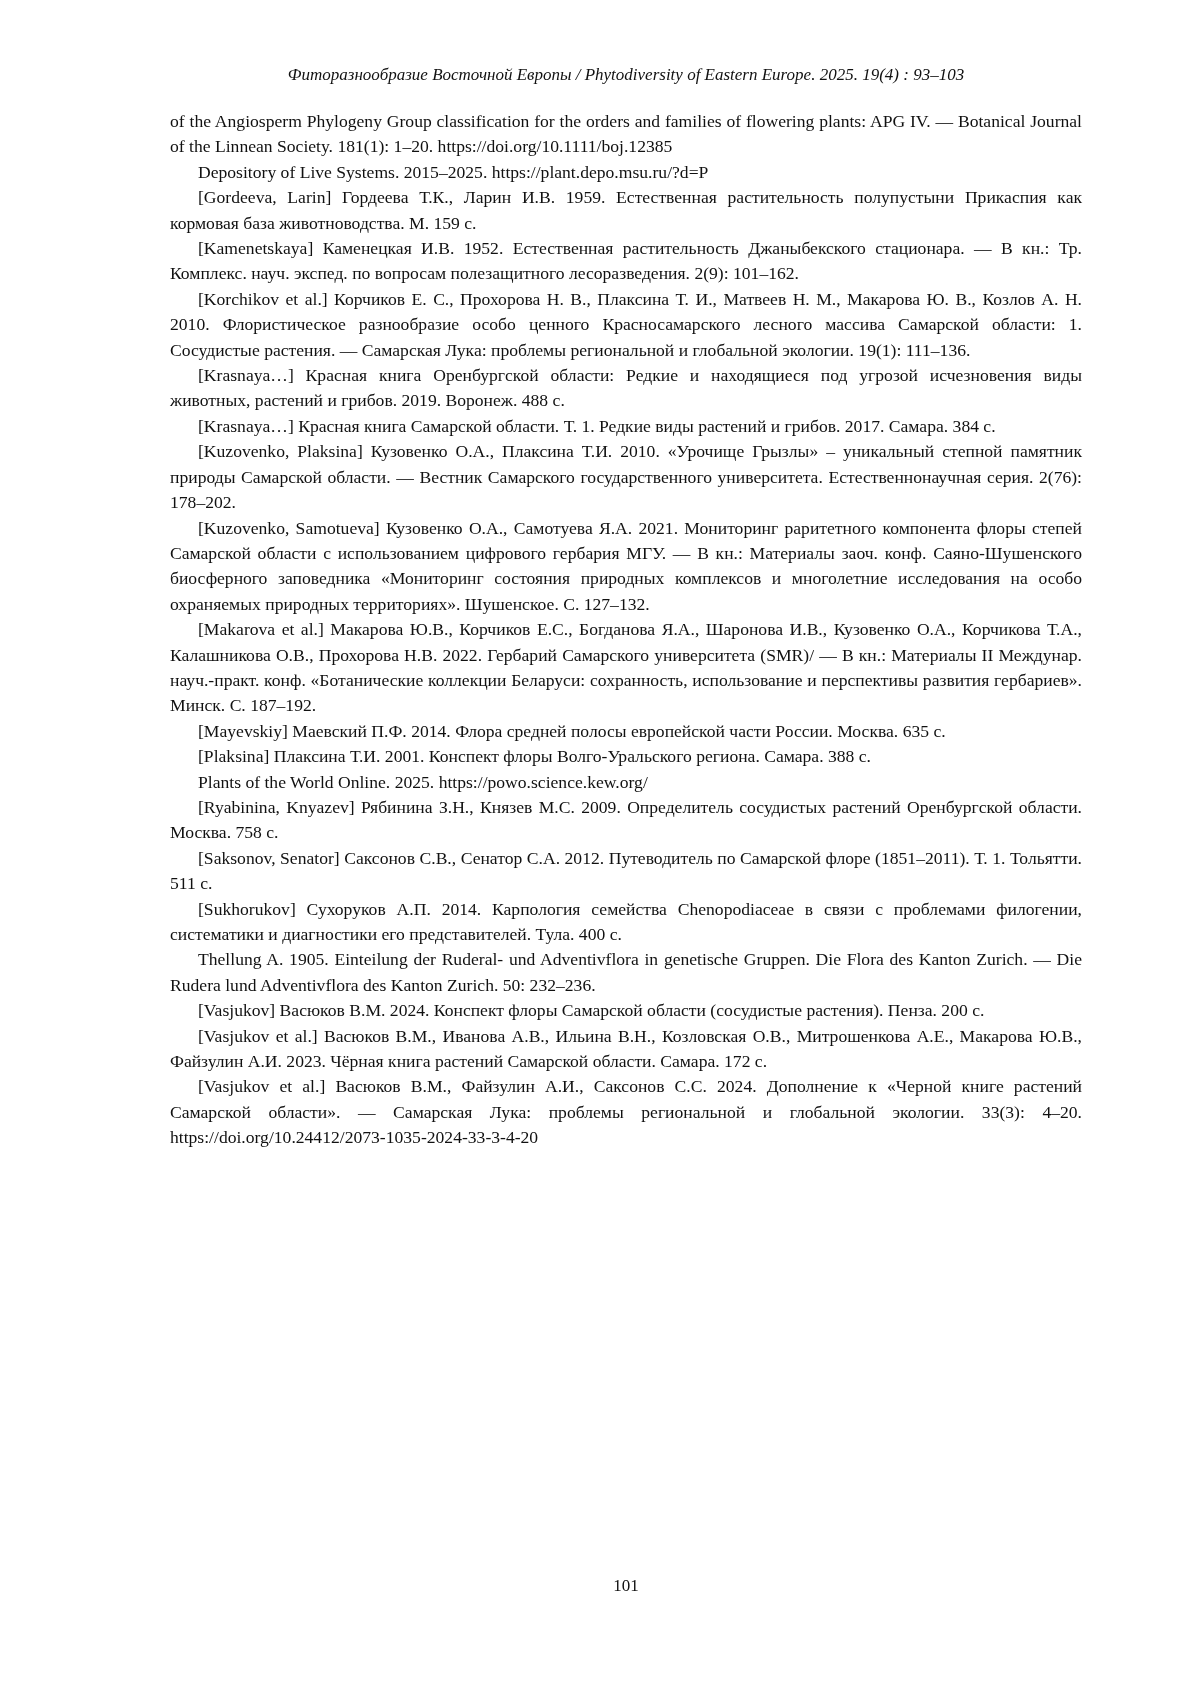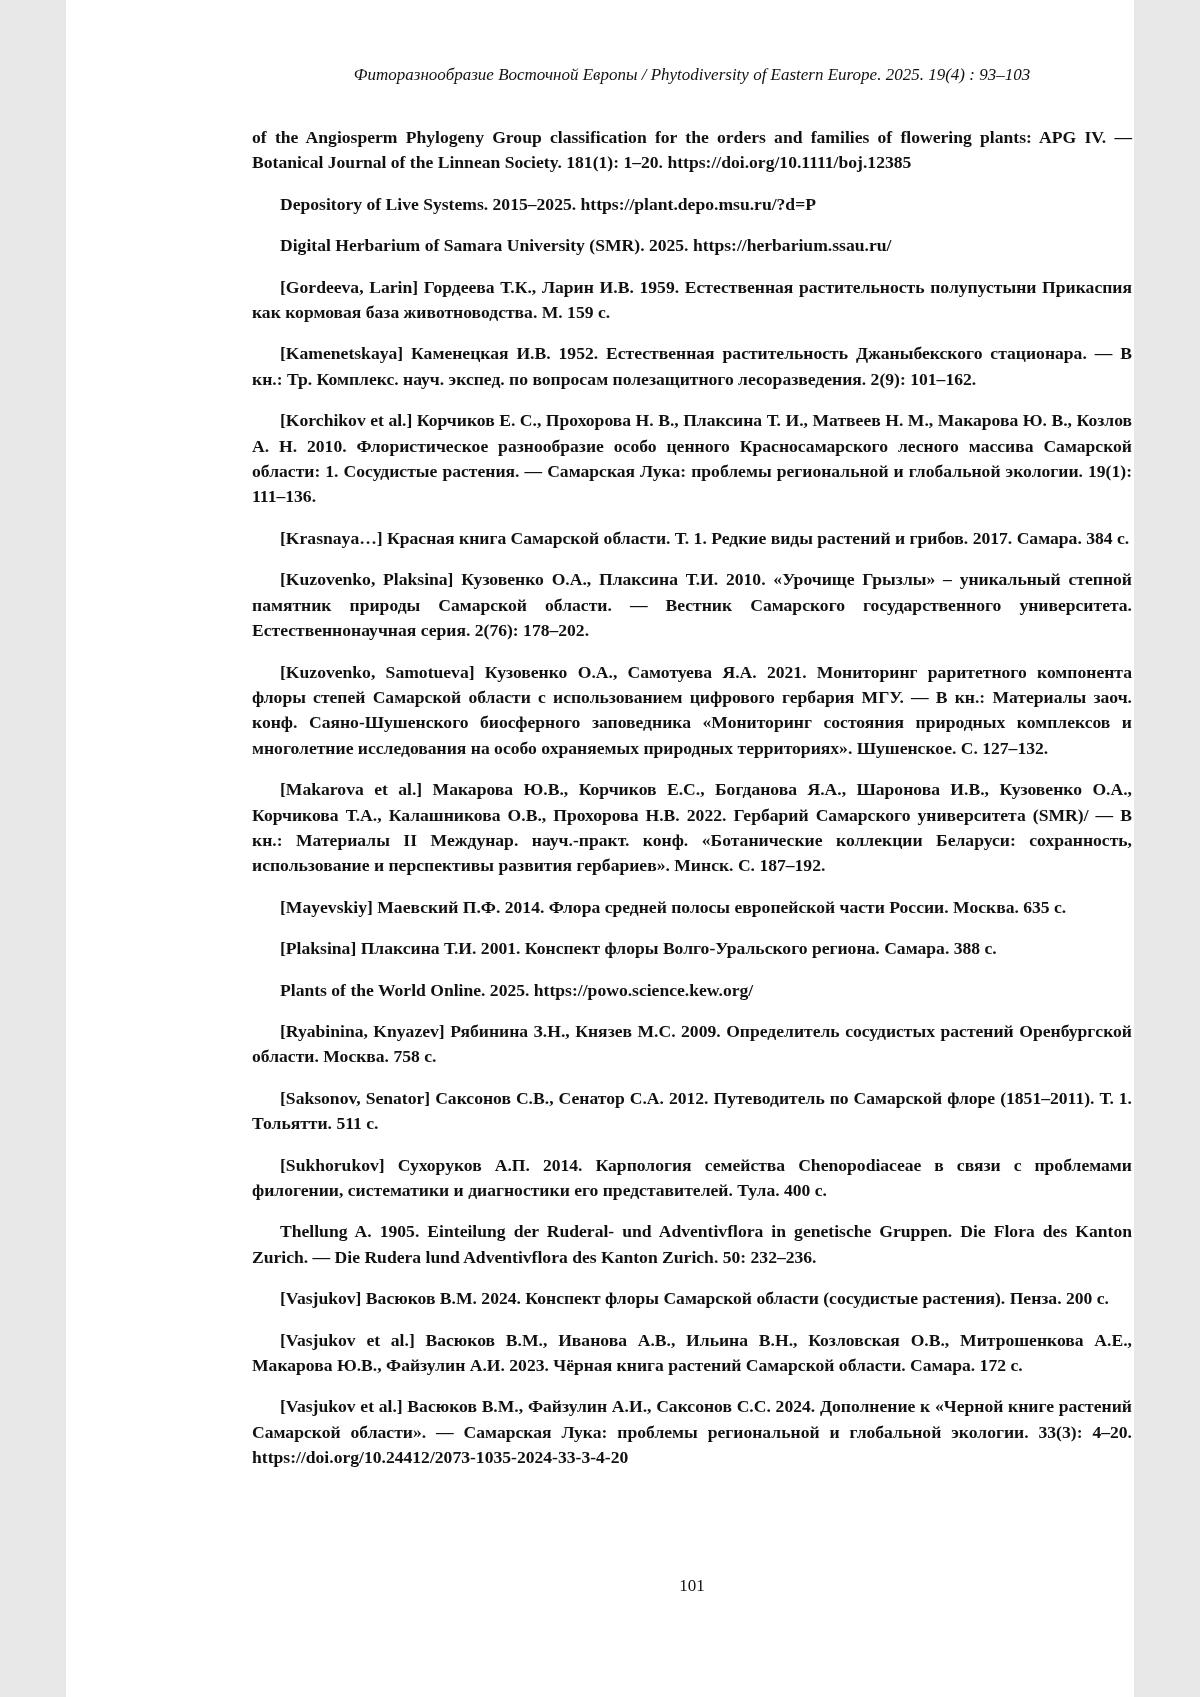--- a/index.html
+++ b/index.html
@@ -2,21 +2,21 @@
 <html><head>
 <meta charset="utf-8">
 <style>
   html, body {
     margin: 0;
     padding: 0;
     background: #e8e8e8;
   }
   .page {
     position: relative;
-    width: 1068px;
+    width: 1200px;
     height: 1697px;
     margin: 0 auto;
     background: #ffffff;
     color: #111111;
     font-family: "Liberation Serif", "DejaVu Serif", serif;
     overflow: hidden;
   }
   .running-header {
     position: absolute;
     top: 64px;
@@ -31,24 +31,23 @@
   .refs {
     position: absolute;
     top: 109px;
     left: 170px;
     width: 912px;
     font-size: 17.6px;
     line-height: 25.4px;
     text-align: justify;
   }
   .ref {
-    margin: 16px;
+    margin: 0;
     padding: 0;
     text-indent: 28px;
-    font-weight: bold;
   }
   .ref.cont {
     text-indent: 0;
   }
   .page-number {
     position: absolute;
     top: 1576px;
     left: 170px;
     width: 912px;
     text-align: center;
@@ -57,24 +56,24 @@
 </style>
 </head>
 <body>
 
 <div class="page">
   <div class="running-header">Фиторазнообразие Восточной Европы / Phytodiversity of Eastern Europe. 2025. 19(4) : 93–103</div>
 
   <div class="refs">
       <p class="ref cont">of the Angiosperm Phylogeny Group classification for the orders and families of flowering plants: APG IV. — Botanical Journal of the Linnean Society. 181(1): 1–20. https://doi.org/10.1111/boj.12385</p>
       <p class="ref">Depository of Live Systems. 2015–2025. https://plant.depo.msu.ru/?d=P</p>
-      <p class="ref">Digital Herbarium of Samara University (SMR). 2025. https://herbarium.ssau.ru/</p>
       <p class="ref">[Gordeeva, Larin] Гордеева Т.К., Ларин И.В. 1959. Естественная растительность полупустыни Прикаспия как кормовая база животноводства. М. 159 с.</p>
       <p class="ref">[Kamenetskaya] Каменецкая И.В. 1952. Естественная растительность Джаныбекского стационара. — В кн.: Тр. Комплекс. науч. экспед. по вопросам полезащитного лесоразведения. 2(9): 101–162.</p>
       <p class="ref">[Korchikov et al.] Корчиков Е. С., Прохорова Н. В., Плаксина Т. И., Матвеев Н. М., Макарова Ю. В., Козлов А. Н. 2010. Флористическое разнообразие особо ценного Красносамарского лесного массива Самарской области: 1. Сосудистые растения. — Самарская Лука: проблемы региональной и глобальной экологии. 19(1): 111–136.</p>
+      <p class="ref">[Krasnaya…] Красная книга Оренбургской области: Редкие и находящиеся под угрозой исчезновения виды животных, растений и грибов. 2019. Воронеж. 488 с.</p>
       <p class="ref">[Krasnaya…] Красная книга Самарской области. Т. 1. Редкие виды растений и грибов. 2017. Самара. 384 с.</p>
       <p class="ref">[Kuzovenko, Plaksina] Кузовенко О.А., Плаксина Т.И. 2010. «Урочище Грызлы» – уникальный степной памятник природы Самарской области. — Вестник Самарского государственного университета. Естественнонаучная серия. 2(76): 178–202.</p>
       <p class="ref">[Kuzovenko, Samotueva] Кузовенко О.А., Самотуева Я.А. 2021. Мониторинг раритетного компонента флоры степей Самарской области с использованием цифрового гербария МГУ. — В кн.: Материалы заоч. конф. Саяно-Шушенского биосферного заповедника «Мониторинг состояния природных комплексов и многолетние исследования на особо охраняемых природных территориях». Шушенское. С. 127–132.</p>
       <p class="ref">[Makarova et al.] Макарова Ю.В., Корчиков Е.С., Богданова Я.А., Шаронова И.В., Кузовенко О.А., Корчикова Т.А., Калашникова О.В., Прохорова Н.В. 2022. Гербарий Самарского университета (SMR)/ — В кн.: Материалы II Междунар. науч.-практ. конф. «Ботанические коллекции Беларуси: сохранность, использование и перспективы развития гербариев». Минск. С. 187–192.</p>
       <p class="ref">[Mayevskiy] Маевский П.Ф. 2014. Флора средней полосы европейской части России. Москва. 635 с.</p>
       <p class="ref">[Plaksina] Плаксина Т.И. 2001. Конспект флоры Волго-Уральского региона. Самара. 388 с.</p>
       <p class="ref">Plants of the World Online. 2025. https://powo.science.kew.org/</p>
       <p class="ref">[Ryabinina, Knyazev] Рябинина З.Н., Князев М.С. 2009. Определитель сосудистых растений Оренбургской области. Москва. 758 с.</p>
       <p class="ref">[Saksonov, Senator] Саксонов С.В., Сенатор С.А. 2012. Путеводитель по Самарской флоре (1851–2011). Т. 1. Тольятти. 511 с.</p>
       <p class="ref">[Sukhorukov] Сухоруков А.П. 2014. Карпология семейства Chenopodiaceae в связи с проблемами филогении, систематики и диагностики его представителей. Тула. 400 с.</p>

